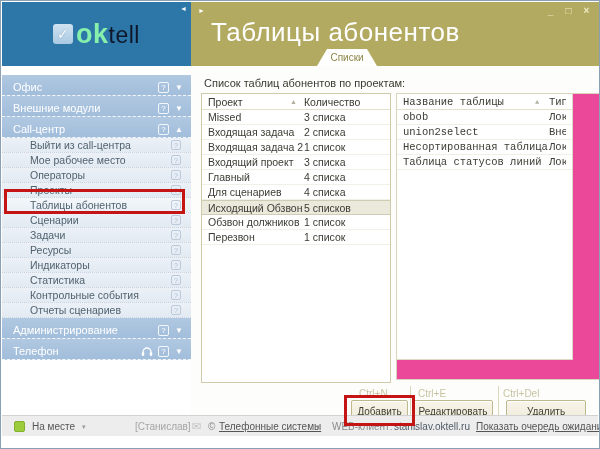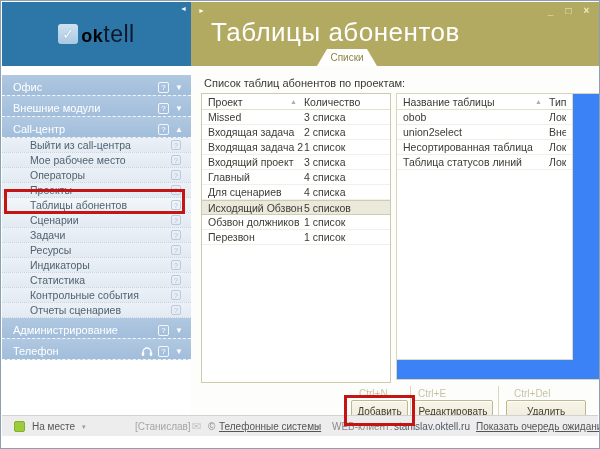--- a/index.html
+++ b/index.html
@@ -9,21 +9,21 @@
             border:1px solid #8aa0b4; overflow:hidden; }
 
   
   .logo-area { position:absolute; left:1px; top:1px; width:189px; height:64px;
                background:#2d76a8; display:flex; align-items:center; justify-content:center; }
   .logo { display:flex; align-items:center; gap:3px; }
   .logo-check { width:20px; height:20px; border-radius:3px;
                 background:linear-gradient(180deg,#cfe2f0,#a9c9e2);
                 color:#fff; font-weight:bold; font-size:15px; line-height:20px; text-align:center;
                 text-shadow:0 0 1px #5d8bab; }
-  .logo-ok { color:#000000; font-size:18px; font-weight:bold; letter-spacing:.5px;text-align:right; }
+  .logo-ok { color:#86efac; font-size:27px; font-weight:bold; letter-spacing:.5px;text-align:right; }
   .logo-tell { color:#0f172a; font-size:23px; font-weight:normal; letter-spacing:.5px; }
   .collapse-left { position:absolute; left:179px; top:4px; color:rgba(255,255,255,.95); font-size:7px; z-index:3; }
   .collapse-right { position:absolute; left:197px; top:6px; color:rgba(255,255,255,.95); font-size:7px; z-index:3; }
 
   .title-area { position:absolute; left:190px; top:1px; width:409px; height:64px; background:#b3aa61; }
   .page-title { position:absolute; left:20px; top:15px; color:#fff; font-size:26px; font-weight:normal; letter-spacing:.5px; white-space:nowrap; }
   .win-controls { position:absolute; right:7px; top:3px; display:flex; gap:5px; }
   .win-btn { color:#efeac2; font-size:10px; font-weight:bold; width:13px; height:13px;
              text-align:center; line-height:12px; cursor:default; }
 
@@ -60,32 +60,32 @@
   .p-h1 { width:82px; white-space:nowrap; overflow:hidden; }
   .sort { width:14px; color:#b3b0a0; font-size:7px; }
   .p-h2 { flex:1; white-space:nowrap; overflow:hidden; }
   .lrow { display:flex; align-items:center; height:15px; padding:0 6px; font-size:10.5px;
           color:#3c3c34; border-bottom:1px solid #f2f0e6; cursor:default; }
   .p-r1 { width:96px; white-space:nowrap; overflow:hidden; }
   .p-r2 { flex:1; white-space:nowrap; overflow:hidden; }
   .lrow.sel { background:#ebe8dc; border-top:1px solid #cfccb6; border-bottom:1px solid #cfccb6; }
 
   .tbl-panel { position:absolute; left:205px; top:27px; width:205px; height:287px;
-               background:#3b82f6; border:1px solid #d9d5bd; }
+               background:#ec4899; border:1px solid #d9d5bd;font-family:Liberation Mono, monospace; }
   .tbl-list { position:absolute; left:0; top:0; width:176px; height:266px; background:#fff;
               border-right:1px solid #ddd9c4; border-bottom:1px solid #ddd9c4; }
   .t-h1 { width:132px; white-space:nowrap; overflow:hidden; }
   .t-h2 { flex:1; white-space:nowrap; overflow:hidden; }
   .t-r1 { width:146px; white-space:nowrap; overflow:hidden; }
   .t-r2 { flex:1; white-space:nowrap; overflow:hidden; }
 
   .vsep { position:absolute; width:1px; height:37px; top:320px; background:#dbd7b7; }
   .sep1 { left:219px; } .sep2 { left:307px; }
   .shortcut { position:absolute; top:322px; font-size:10px; color:#c7c3a2; white-space:nowrap; }
-  .sc-add { left:168px; } .sc-edit { left:227px; } .sc-del { left:323px; }
+  .sc-add { left:168px; } .sc-edit { left:227px; } .sc-del { left:312px; }
   .btn { position:absolute; top:334px; height:22px; background:linear-gradient(180deg,#f8f5e9,#eeeadb);
          border:1px solid #bdb88e; border-radius:2px; font-size:10px; color:#3f3e2c;
          text-align:center; box-shadow:inset 0 1px 0 #fff; cursor:default;
          font-family:"Liberation Sans","DejaVu Sans",sans-serif; }
   .btn-add { left:160px; width:57px; }
   .btn-edit { left:222px; width:80px; }
   .btn-del { left:315px; width:80px; }
 
   
   .hl { position:absolute; border:3px solid #c51414; background:transparent; z-index:5; }

